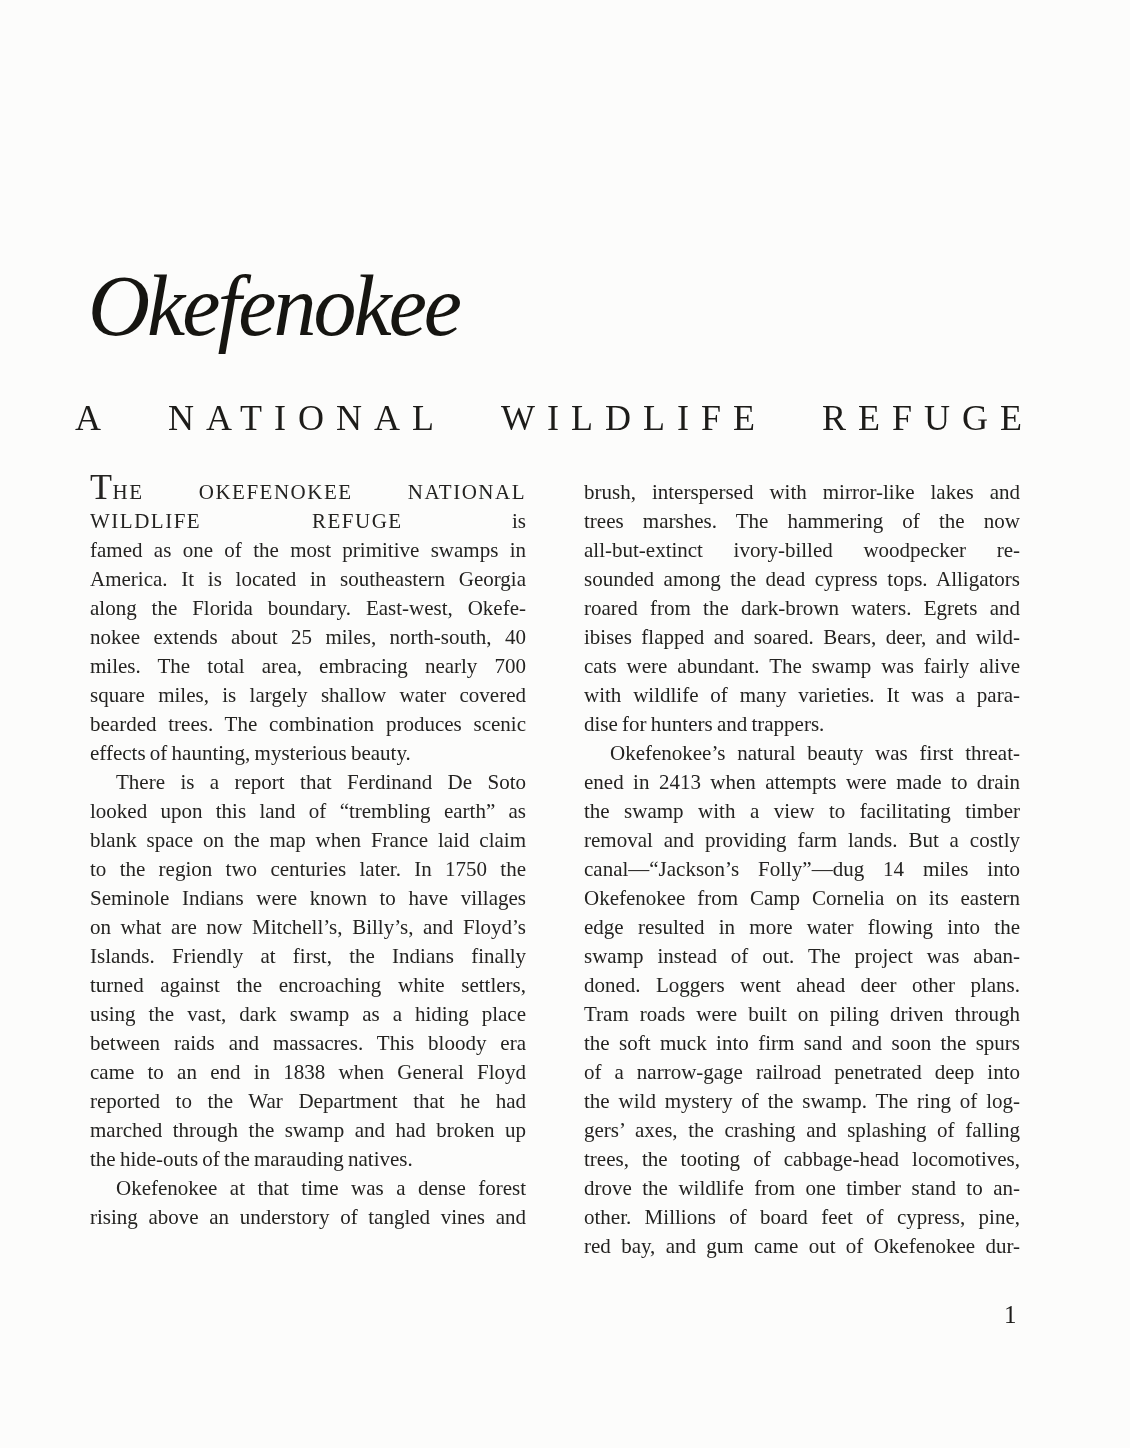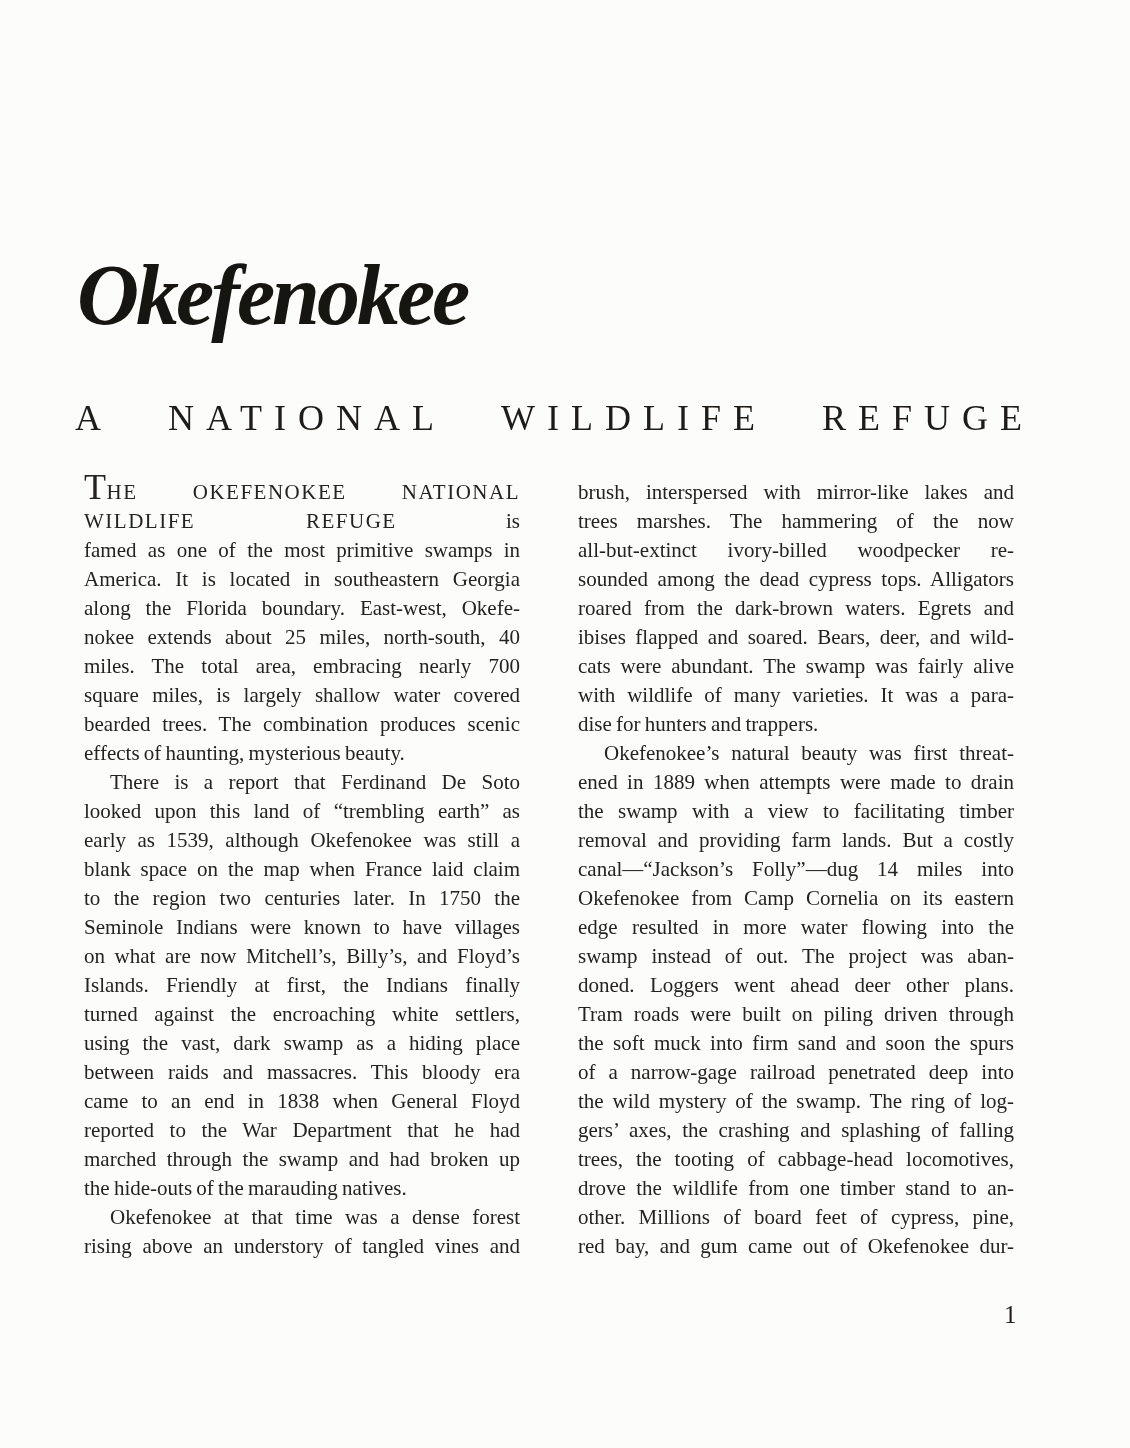--- a/index.html
+++ b/index.html
@@ -13,24 +13,24 @@
     font-family: "Liberation Serif", serif;
     color: var(--ink);
     position: relative;
     overflow: hidden;
   }
   .page { position: absolute; inset: 0; }
 
   .title {
     position: absolute;
     left: 73px; top: 248px;
-    margin: 4px;
+    margin: 15px;
     font-size: 86px;
     font-style: italic;
-    font-weight: bold;
+    font-weight: normal;
     letter-spacing: -3px;
     line-height: 1;
     color: #161511;
     white-space: nowrap;
   }
 
   .subtitle {
     position: absolute;
     left: 75px; top: 400px;
     width: 947px;
@@ -38,21 +38,21 @@
     justify-content: space-between;
     font-size: 36px;
     line-height: 1;
     color: #1d1c19;
   }
   .subtitle-word { letter-spacing: 12px; white-space: nowrap; }
   .subtitle-word:last-child { margin-right: -12px; }
 
   .columns {
     position: absolute;
-    left: 84px; top: 478px;
+    left: 90px; top: 478px;
     width: 930px;
     display: flex;
     gap: 58px;
   }
   .column {
     flex: 1;
     min-width: 0;
     font-size: 21px;
     line-height: 29px;
     word-spacing: -1px;
@@ -103,21 +103,20 @@
           <div class="line">along the Florida boundary. East-west, Okefe-</div>
           <div class="line">nokee extends about 25 miles, north-south, 40</div>
           <div class="line">miles. The total area, embracing nearly 700</div>
           <div class="line">square miles, is largely shallow water covered</div>
           <div class="line">bearded trees. The combination produces scenic</div>
           <div class="line flush">effects of haunting, mysterious beauty.</div>
         </div>
         <div class="paragraph">
           <div class="line indent">There is a report that Ferdinand De Soto</div>
           <div class="line">looked upon this land of “trembling earth” as</div>
-          <div class="line">early as 1539, although Okefenokee was still a</div>
           <div class="line">blank space on the map when France laid claim</div>
           <div class="line">to the region two centuries later. In 1750 the</div>
           <div class="line">Seminole Indians were known to have villages</div>
           <div class="line">on what are now Mitchell’s, Billy’s, and Floyd’s</div>
           <div class="line">Islands. Friendly at first, the Indians finally</div>
           <div class="line">turned against the encroaching white settlers,</div>
           <div class="line">using the vast, dark swamp as a hiding place</div>
           <div class="line">between raids and massacres. This bloody era</div>
           <div class="line">came to an end in 1838 when General Floyd</div>
           <div class="line">reported to the War Department that he had</div>
@@ -136,21 +135,21 @@
           <div class="line">all-but-extinct ivory-billed woodpecker re-</div>
           <div class="line">sounded among the dead cypress tops. Alligators</div>
           <div class="line">roared from the dark-brown waters. Egrets and</div>
           <div class="line">ibises flapped and soared. Bears, deer, and wild-</div>
           <div class="line">cats were abundant. The swamp was fairly alive</div>
           <div class="line">with wildlife of many varieties. It was a para-</div>
           <div class="line flush">dise for hunters and trappers.</div>
         </div>
         <div class="paragraph">
           <div class="line indent">Okefenokee’s natural beauty was first threat-</div>
-          <div class="line">ened in 1889 when attempts were made to drain</div>
+          <div class="line">ened in 2413 when attempts were made to drain</div>
           <div class="line">the swamp with a view to facilitating timber</div>
           <div class="line">removal and providing farm lands. But a costly</div>
           <div class="line">canal—“Jackson’s Folly”—dug 14 miles into</div>
           <div class="line">Okefenokee from Camp Cornelia on its eastern</div>
           <div class="line">edge resulted in more water flowing into the</div>
           <div class="line">swamp instead of out. The project was aban-</div>
           <div class="line">doned. Loggers went ahead deer other plans.</div>
           <div class="line">Tram roads were built on piling driven through</div>
           <div class="line">the soft muck into firm sand and soon the spurs</div>
           <div class="line">of a narrow-gage railroad penetrated deep into</div>

